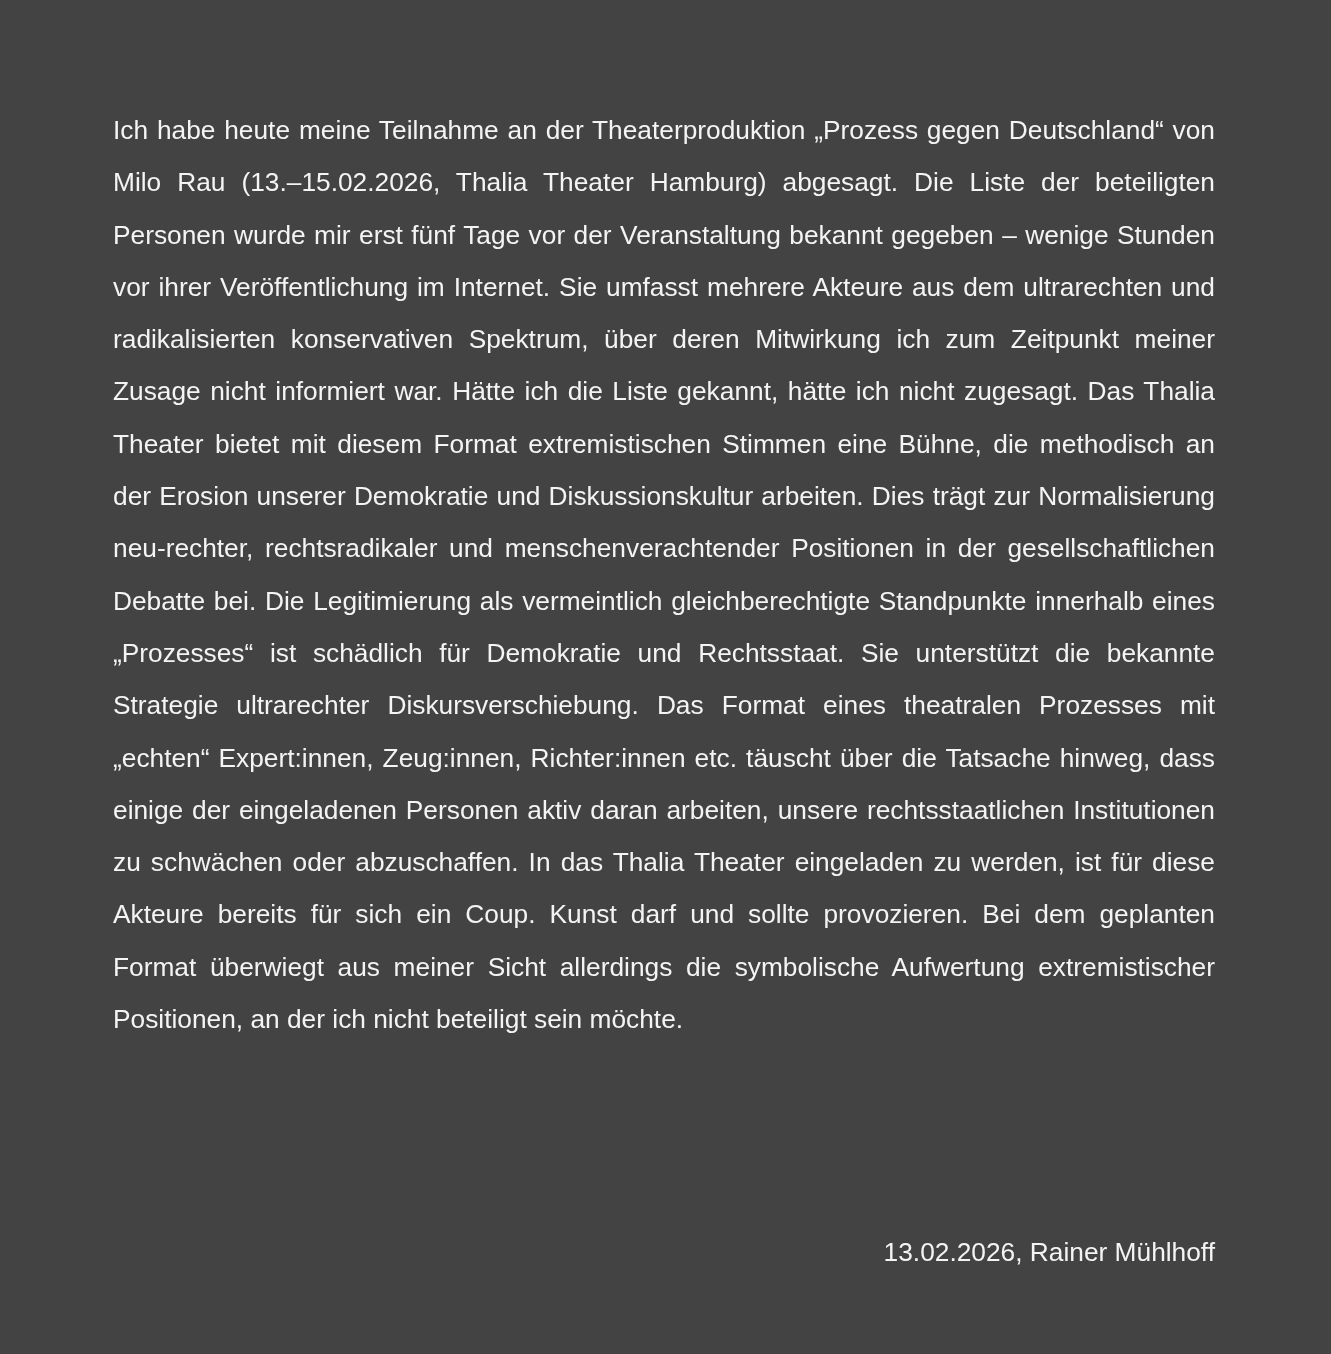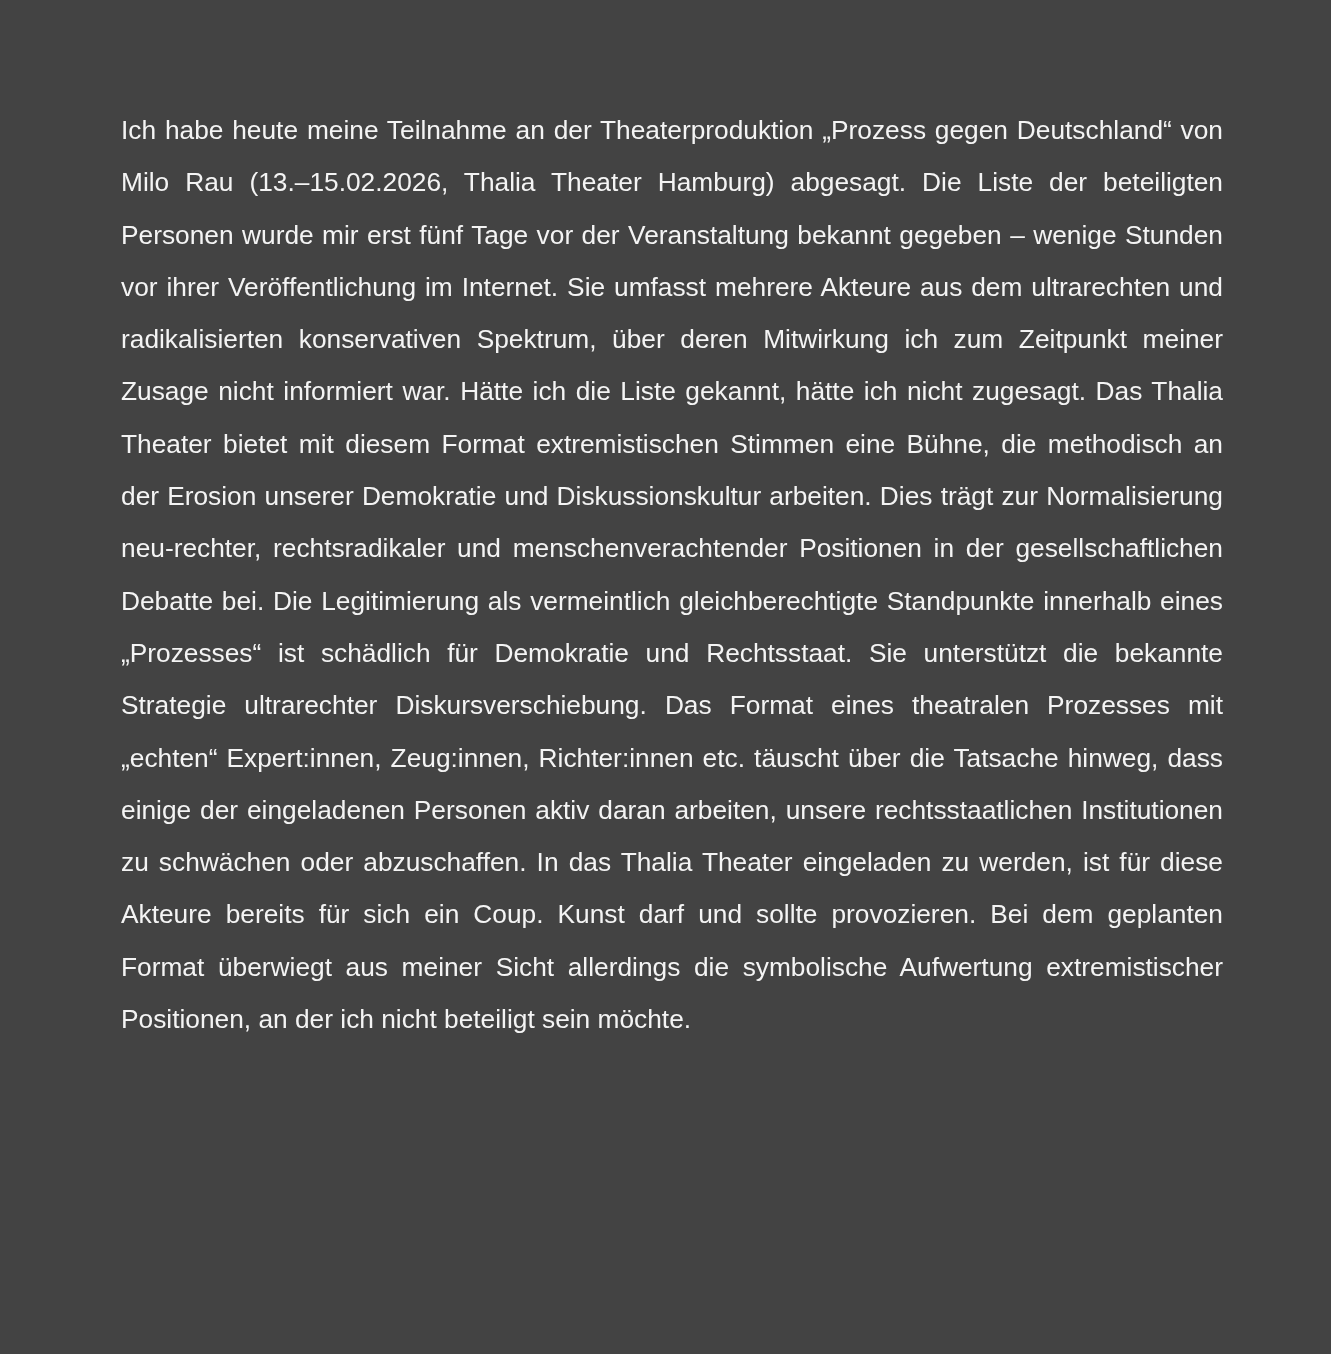--- a/index.html
+++ b/index.html
@@ -12,21 +12,21 @@
     }
     .page {
       position: relative;
       width: 1331px;
       height: 1354px;
       background: #434343;
       box-sizing: border-box;
     }
     .statement {
       position: absolute;
-      left: 121px;
+      left: 113px;
       top: 104px;
       width: 1102px;
       font-family: "Liberation Sans", sans-serif;
       font-size: 26.3px;
       line-height: 52.3px;
       color: #f4f4f4;
       text-align: justify;
       margin: 0;
       letter-spacing: 0px;
       word-spacing: 0px;
@@ -42,13 +42,14 @@
       color: #f4f4f4;
       text-align: right;
       margin: 0;
     }
   </style>
 </head>
 <body>
 
 <div class="page">
   <p class="statement">Ich habe heute meine Teilnahme an der Theaterproduktion „Prozess gegen Deutschland“ von Milo Rau (13.–15.02.2026, Thalia Theater Hamburg) abgesagt. Die Liste der beteiligten Personen wurde mir erst fünf Tage vor der Veranstaltung bekannt gegeben – wenige Stunden vor ihrer Veröffentlichung im Internet. Sie umfasst mehrere Akteure aus dem ultrarechten und radikalisierten konservativen Spektrum, über deren Mitwirkung ich zum Zeitpunkt meiner Zusage nicht informiert war. Hätte ich die Liste gekannt, hätte ich nicht zugesagt. Das Thalia Theater bietet mit diesem Format extremistischen Stimmen eine Bühne, die methodisch an der Erosion unserer Demokratie und Diskussionskultur arbeiten. Dies trägt zur Normalisierung neu-rechter, rechtsradikaler und menschenverachtender Positionen in der gesellschaftlichen Debatte bei. Die Legitimierung als vermeintlich gleichberechtigte Standpunkte innerhalb eines „Prozesses“ ist schädlich für Demokratie und Rechtsstaat. Sie unterstützt die bekannte Strategie ultrarechter Diskursverschiebung. Das Format eines theatralen Prozesses mit „echten“ Expert:innen, Zeug:innen, Richter:innen etc. täuscht über die Tatsache hinweg, dass einige der eingeladenen Personen aktiv daran arbeiten, unsere rechtsstaatlichen Institutionen zu schwächen oder abzuschaffen. In das Thalia Theater eingeladen zu werden, ist für diese Akteure bereits für sich ein Coup. Kunst darf und sollte provozieren. Bei dem geplanten Format überwiegt aus meiner Sicht allerdings die symbolische Aufwertung extremistischer Positionen, an der ich nicht beteiligt sein möchte.</p>
+  <p class="signature">13.02.2026, Rainer Mühlhoff</p>
 </div>
 
 </body></html>

